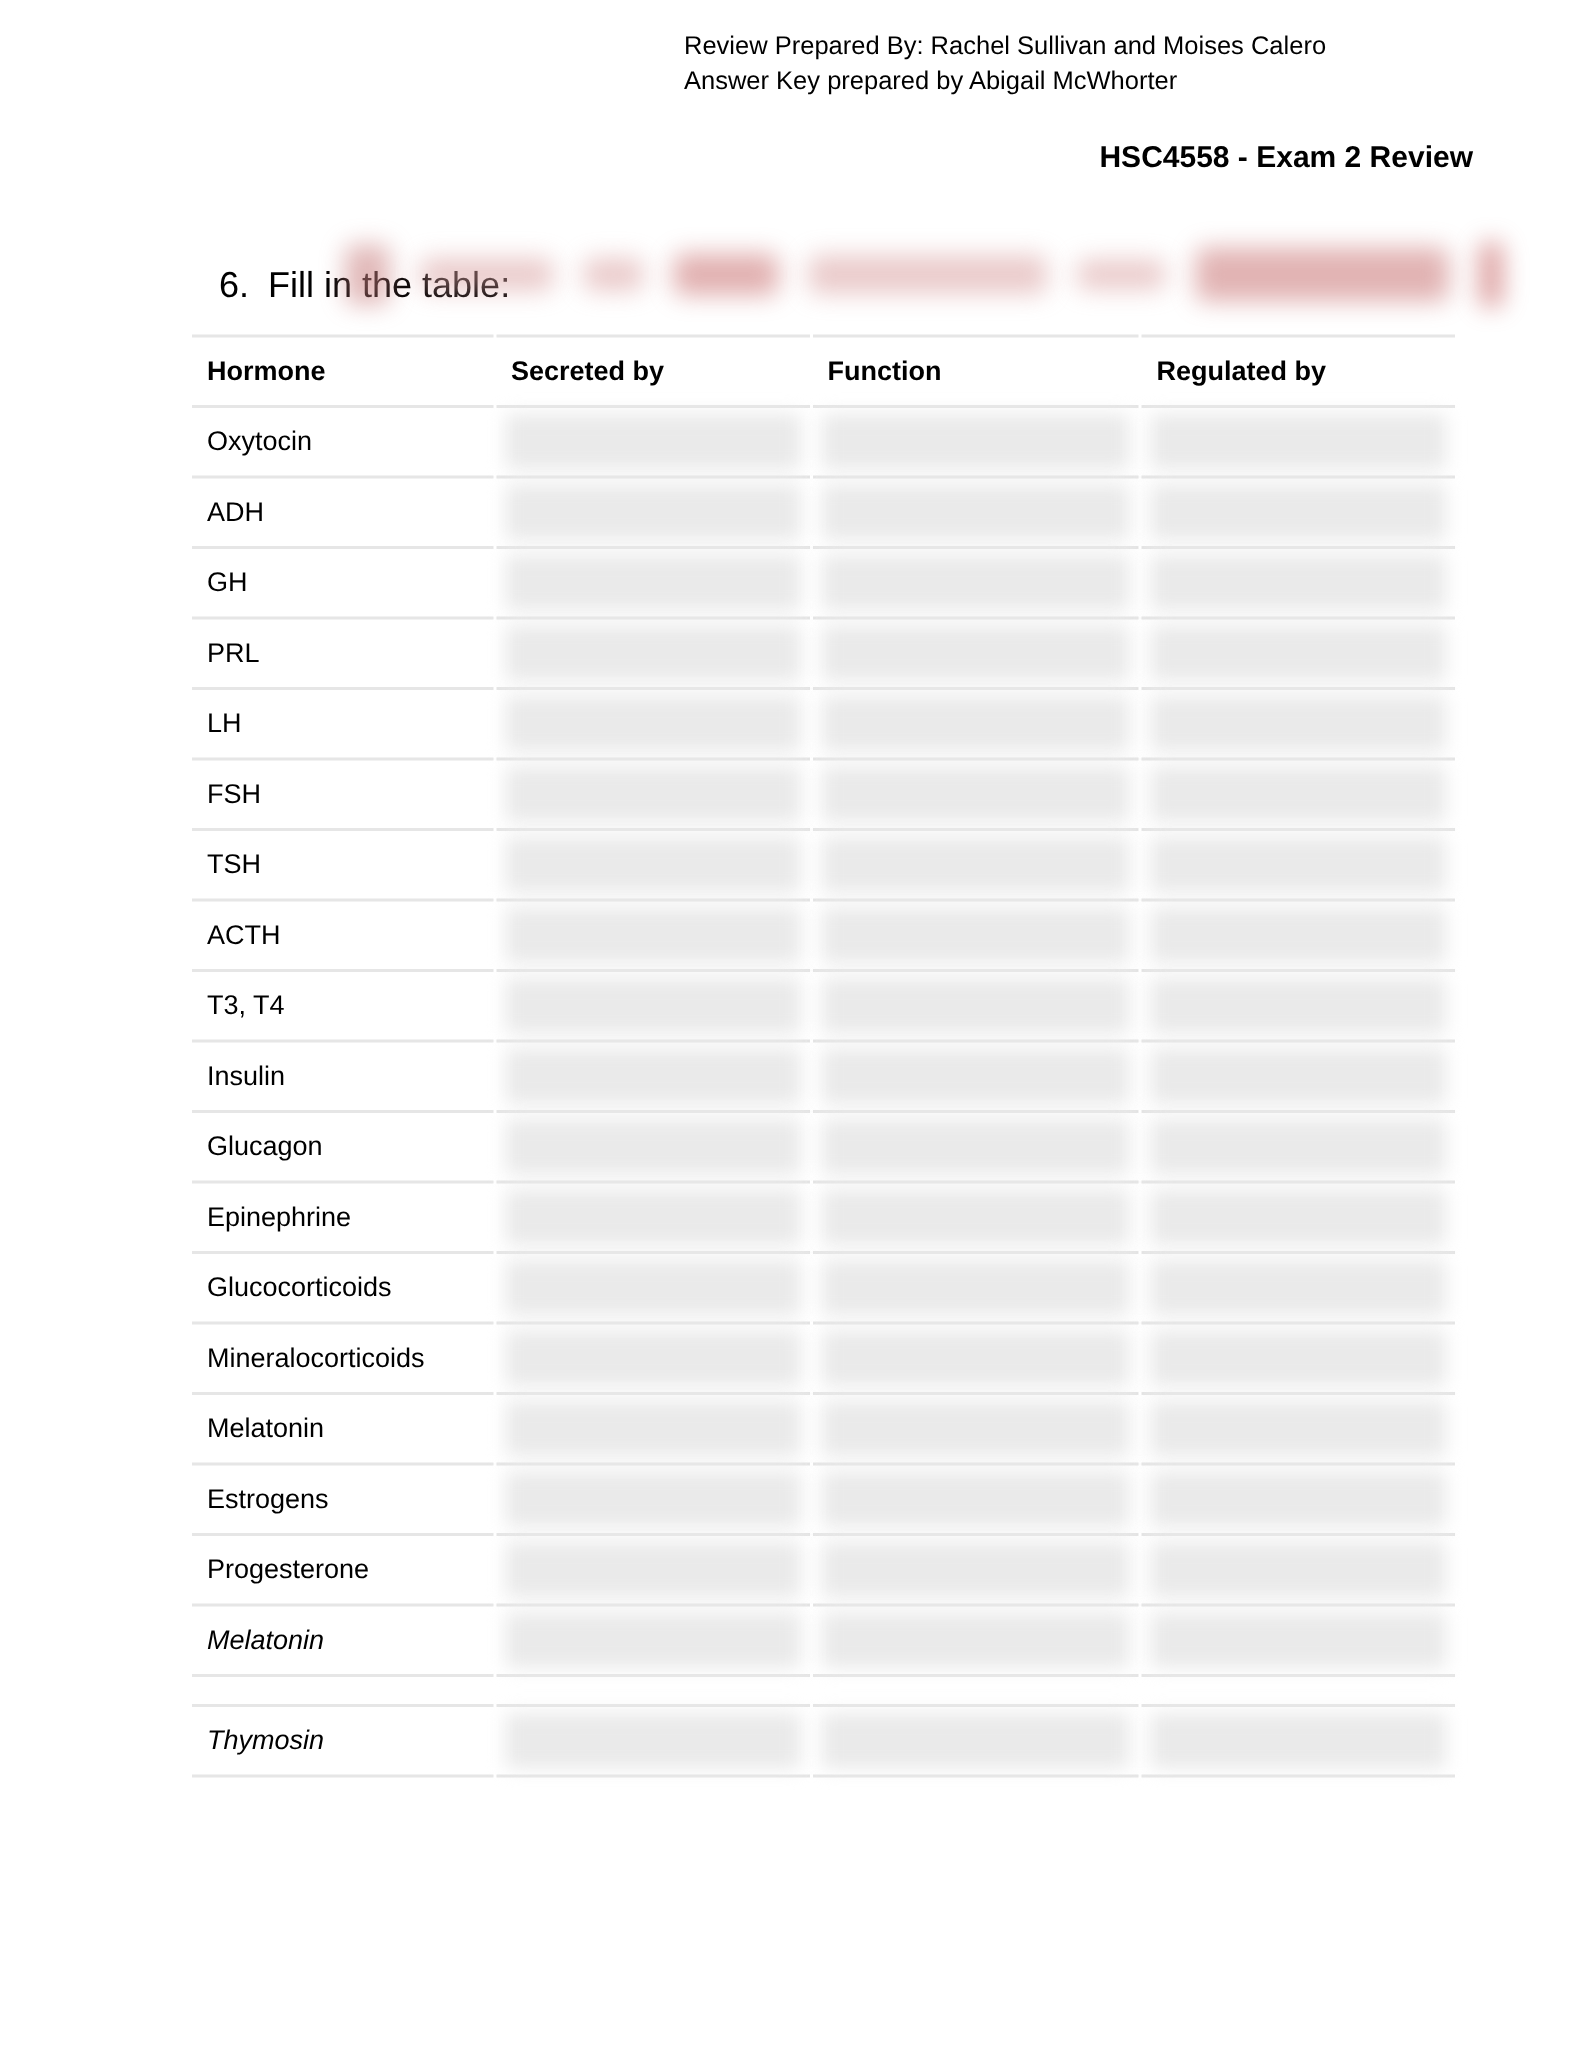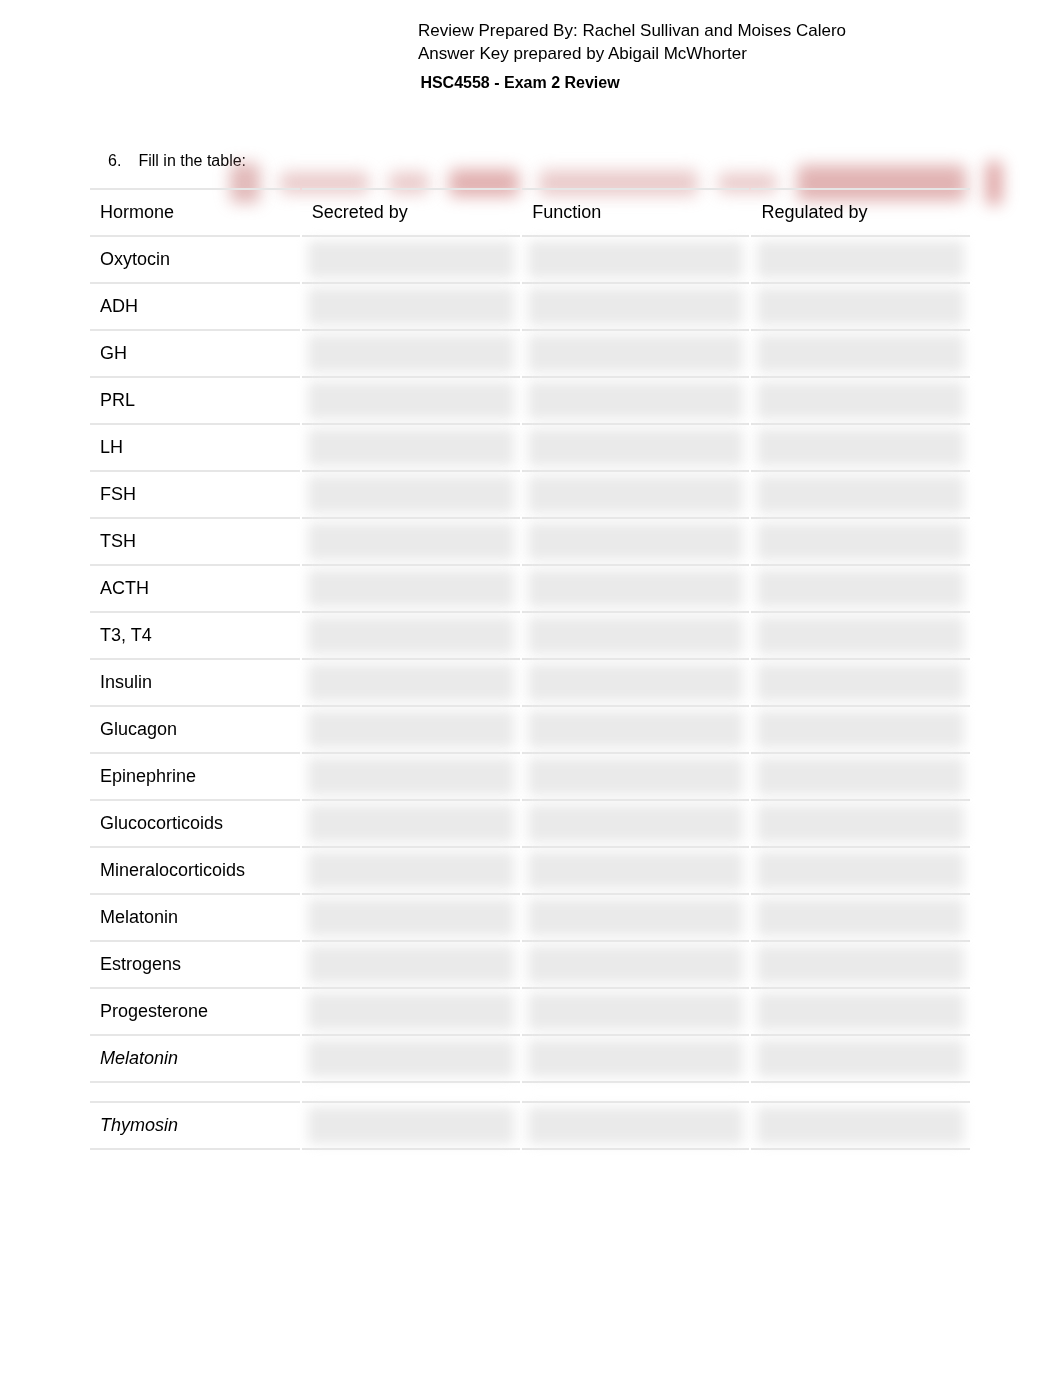--- a/index.html
+++ b/index.html
@@ -5,37 +5,37 @@
   * { box-sizing: border-box; margin: 0; padding: 0; }
   body {
     background: #ffffff;
     font-family: Arial, Helvetica, sans-serif;
     width: 1062px;
     height: 1376px;
     position: relative;
     color: #000;
   }
   .page {
-    padding: 20px 80px 40px 58px;
+    padding: 20px 80px 40px 96px;
   }
   .meta {
     margin-left: 360px;
     font-size: 17px;
     line-height: 1.35;
     color: #000;
   }
   .title {
-    text-align: center;
-    font-size: 16px;
+    text-align: right;
+    font-size: 20px;
     font-weight: bold;
-    margin-top: 8px;
+    margin-top: 28px;
     margin-bottom: 60px;
   }
   .question {
-    font-size: 16px;
+    font-size: 24px;
     margin-left: 50px;
     margin-bottom: 18px;
   }
   .qnum { display: inline-block; width: 26px; }
   .blur-strip {
     position: absolute;
     top: 158px;
     left: 230px;
     right: 60px;
     height: 50px;
@@ -71,21 +71,21 @@
     font-size: 18px;
   }
   th, td {
     text-align: left;
     padding: 12px 10px 12px 10px;
     border-bottom: 2px solid #e6e6e6;
     vertical-align: middle;
     height: 46px;
   }
   th {
-    font-weight: normal;
+    font-weight: bold;
     border-top: 2px solid #e6e6e6;
   }
   td.blur-cell {
     position: relative;
   }
   td.blur-cell::after {
     content: "";
     position: absolute;
     inset: 4px 6px 4px 6px;
     background: #eaeaea;

